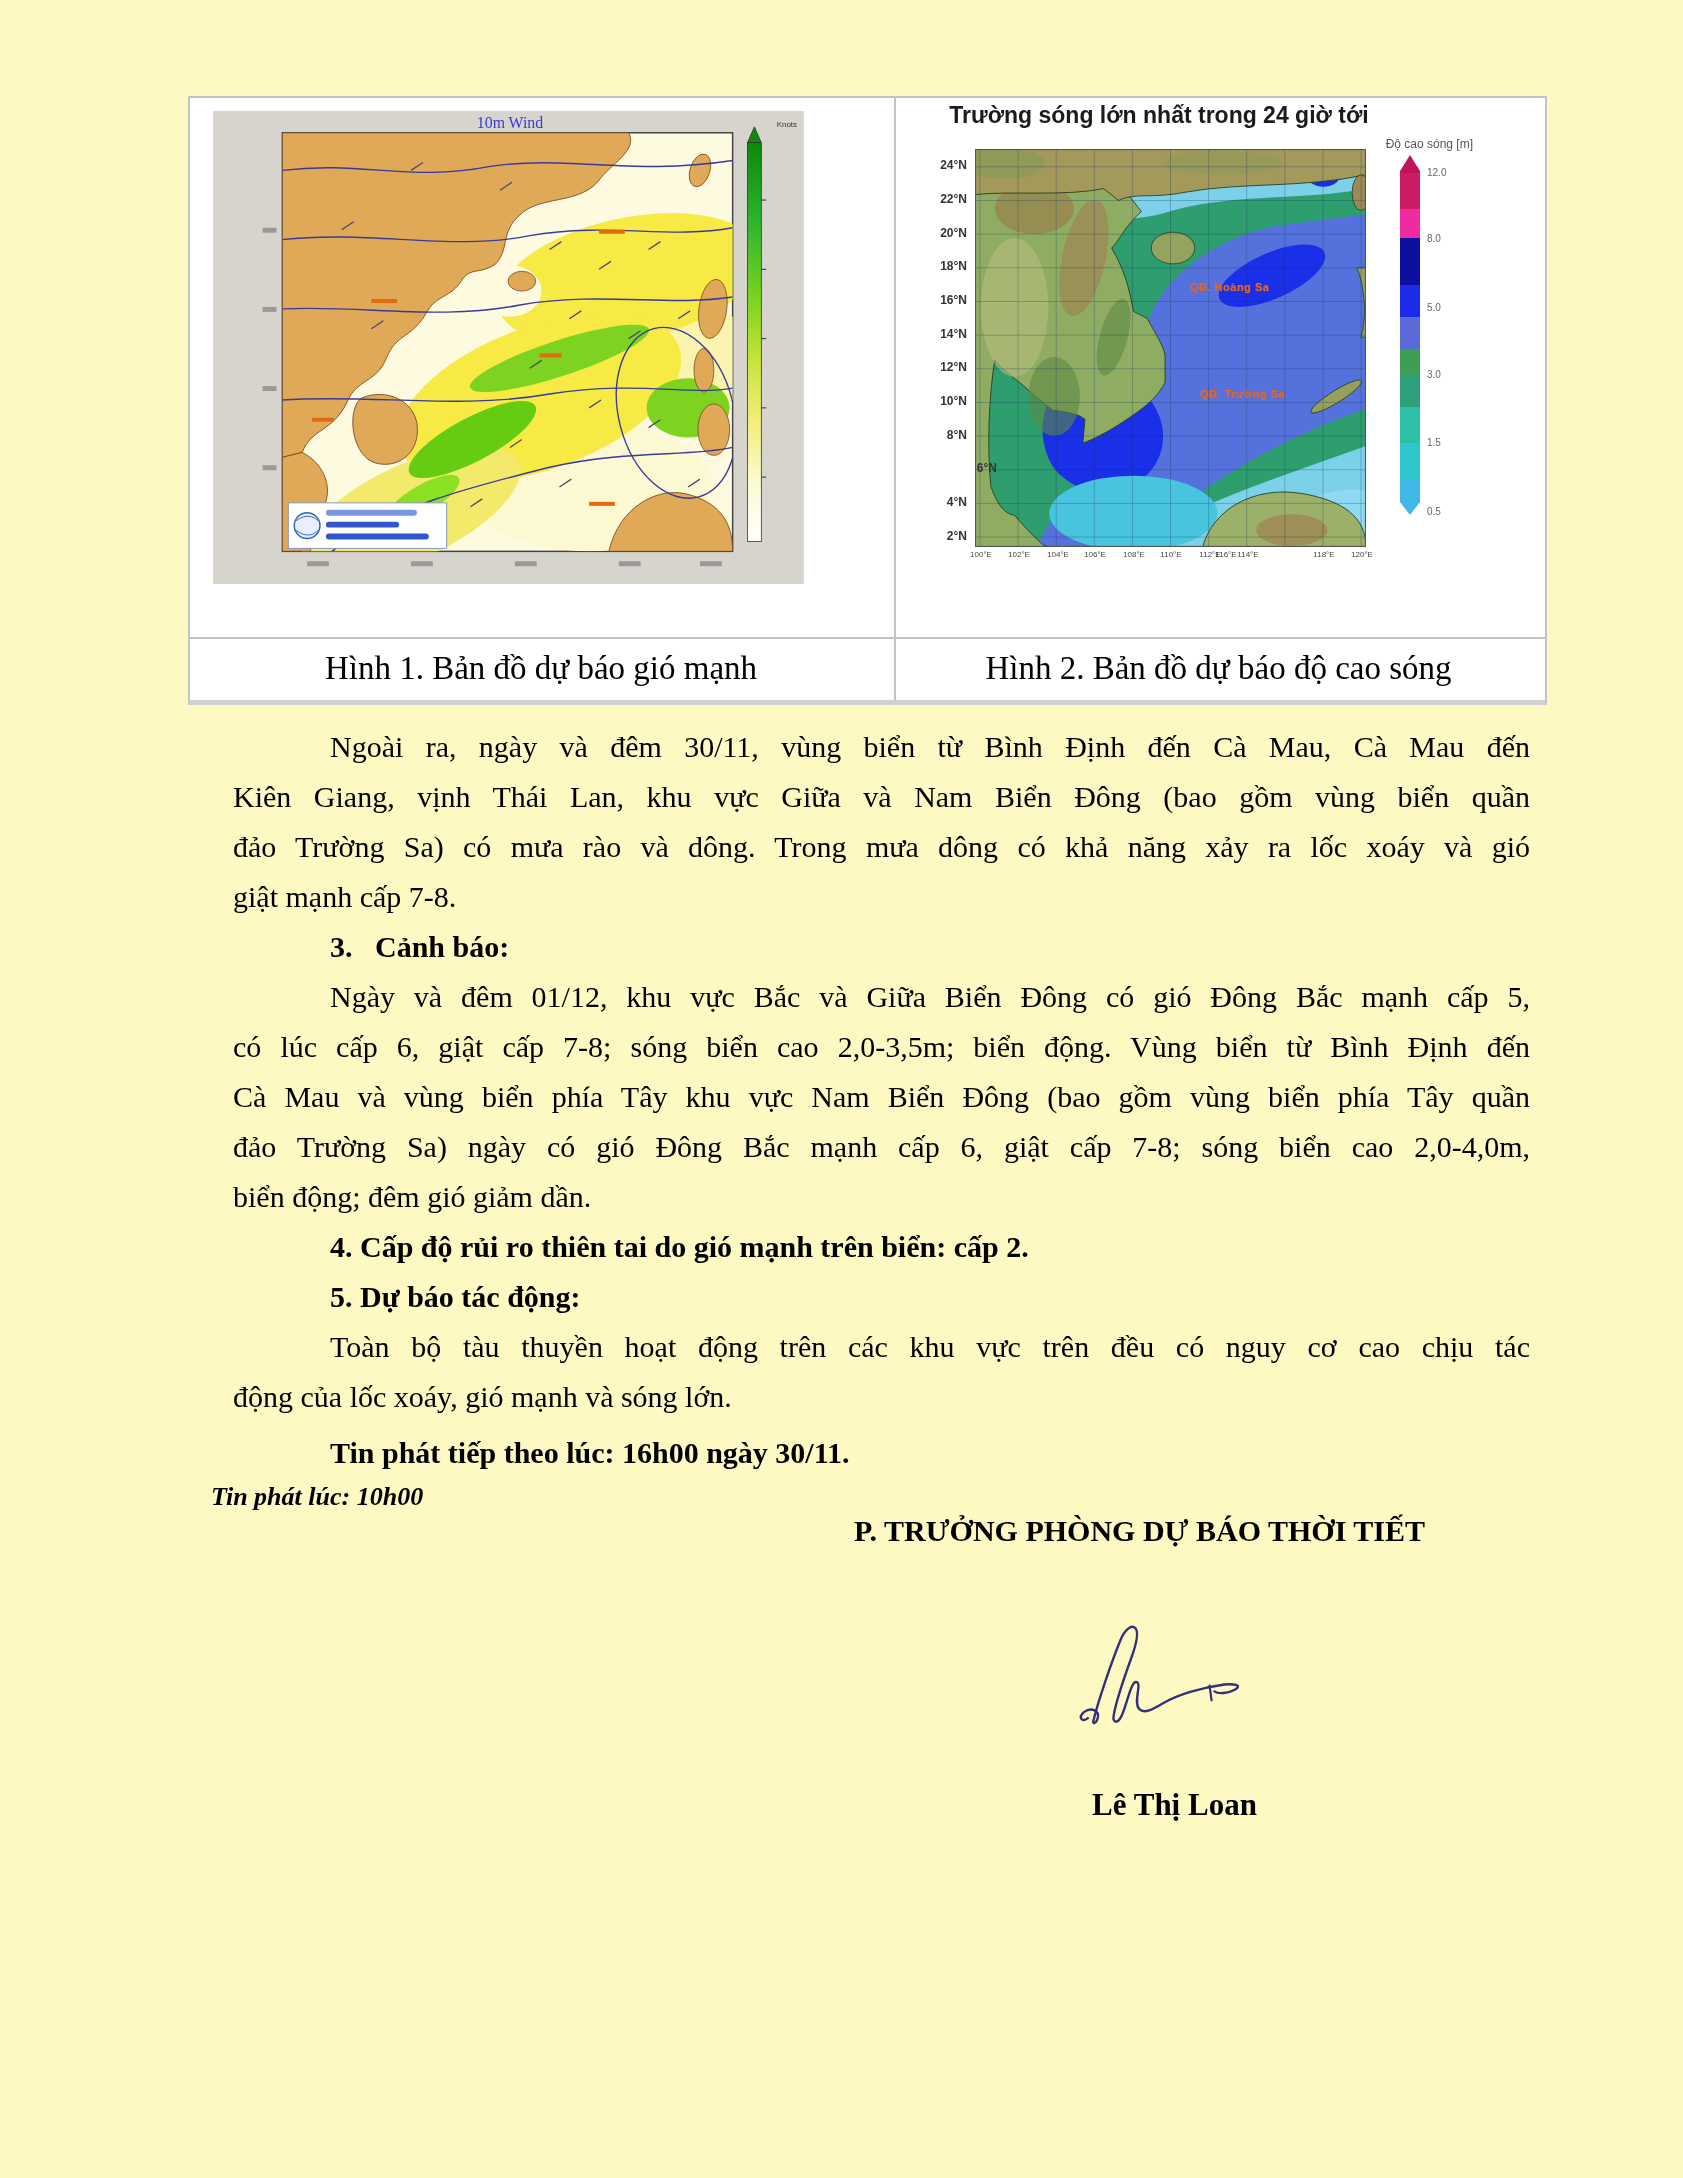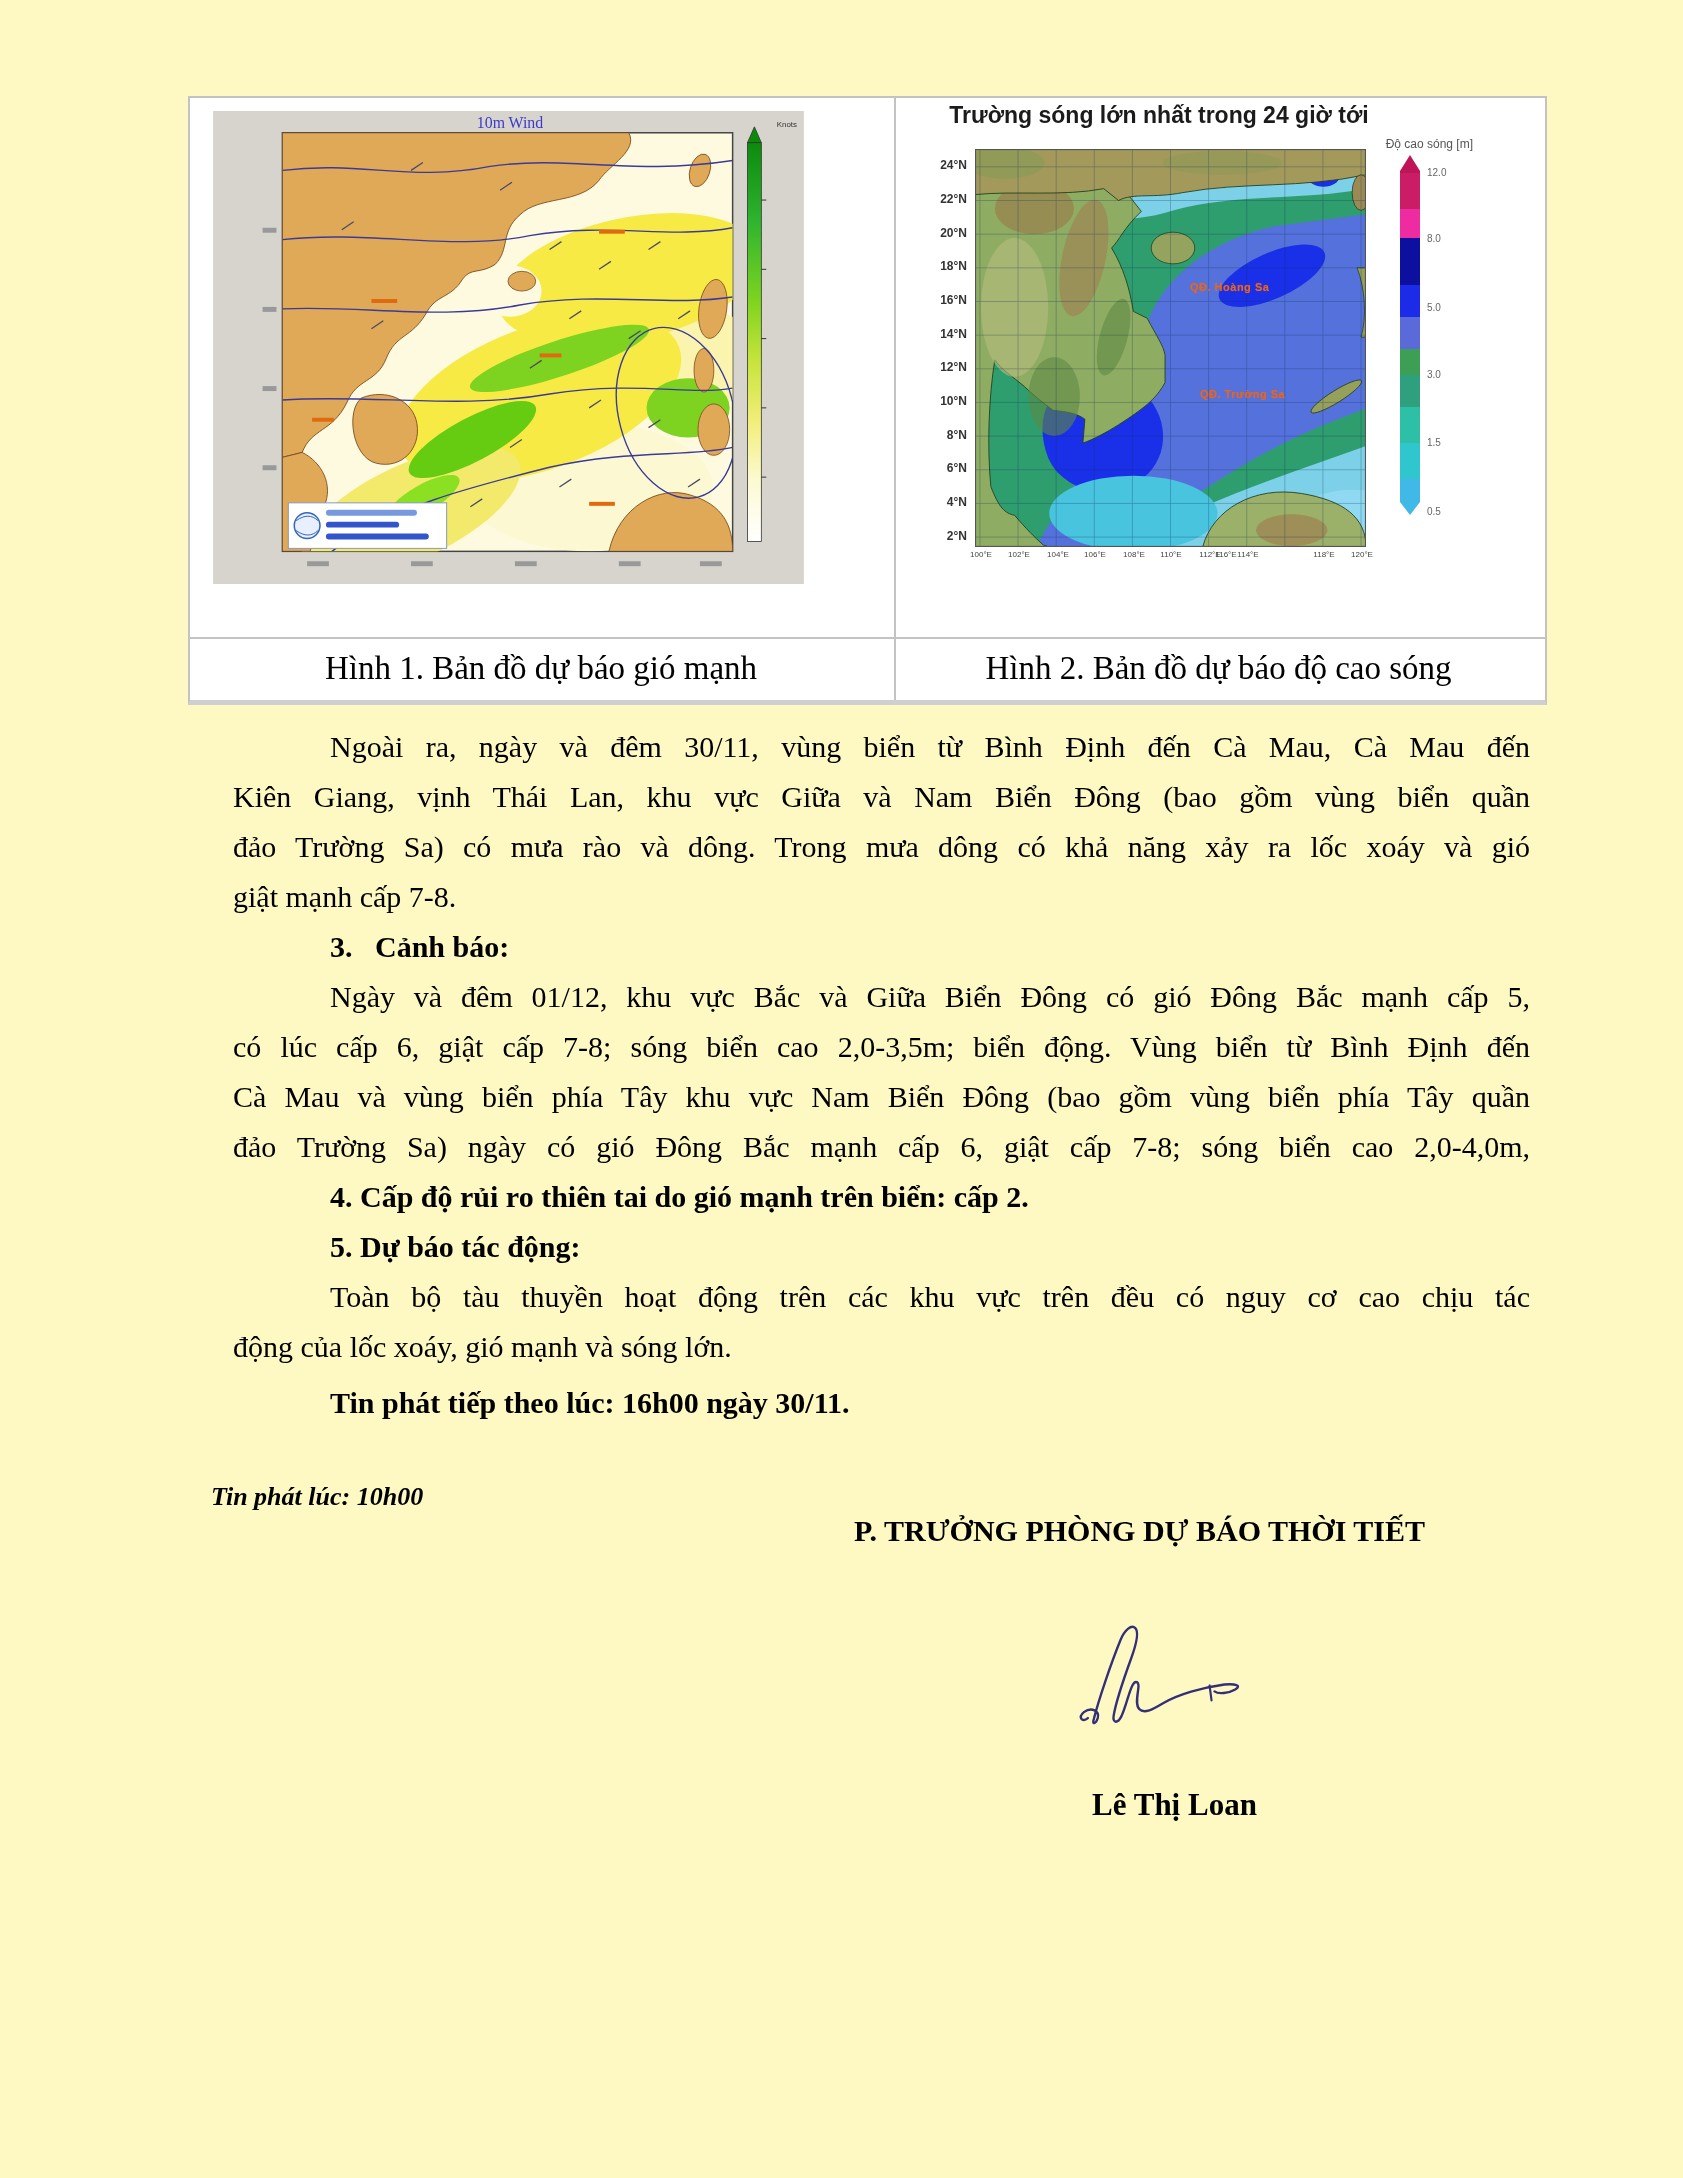--- a/index.html
+++ b/index.html
@@ -251,21 +251,21 @@
 
   <div class="abs lat" style="top:158px;">24°N</div>
   <div class="abs lat" style="top:192px;">22°N</div>
   <div class="abs lat" style="top:226px;">20°N</div>
   <div class="abs lat" style="top:259px;">18°N</div>
   <div class="abs lat" style="top:293px;">16°N</div>
   <div class="abs lat" style="top:327px;">14°N</div>
   <div class="abs lat" style="top:360px;">12°N</div>
   <div class="abs lat" style="top:394px;">10°N</div>
   <div class="abs lat" style="top:428px;">8°N</div>
-  <div class="abs lat" style="top:461px;">6°N</div>
+  <div class="abs lat" style="top:461px;margin-left:30px;">6°N</div>
   <div class="abs lat" style="top:495px;">4°N</div>
   <div class="abs lat" style="top:529px;">2°N</div>
 
   <div class="abs lon" style="left:963px;">100°E</div>
   <div class="abs lon" style="left:1001px;">102°E</div>
   <div class="abs lon" style="left:1040px;">104°E</div>
   <div class="abs lon" style="left:1077px;">106°E</div>
   <div class="abs lon" style="left:1116px;">108°E</div>
   <div class="abs lon" style="left:1153px;">110°E</div>
   <div class="abs lon" style="left:1192px;">112°E</div>
@@ -294,20 +294,21 @@
       <div class="jline">Kiên Giang, vịnh Thái Lan, khu vực Giữa và Nam Biển Đông (bao gồm vùng biển quần</div>
       <div class="jline">đảo Trường Sa) có mưa rào và dông. Trong mưa dông có khả năng xảy ra lốc xoáy và gió</div>
       <div class="jlast">giật mạnh cấp 7-8.</div>
     </div>
     <div class="bhead">3.   Cảnh báo:</div>
     <div>
       <div class="jline indent">Ngày và đêm 01/12, khu vực Bắc và Giữa Biển Đông có gió Đông Bắc mạnh cấp 5,</div>
       <div class="jline">có lúc cấp 6, giật cấp 7-8; sóng biển cao 2,0-3,5m; biển động. Vùng biển từ Bình Định đến</div>
       <div class="jline">Cà Mau và vùng biển phía Tây khu vực Nam Biển Đông (bao gồm vùng biển phía Tây quần</div>
       <div class="jline">đảo Trường Sa) ngày có gió Đông Bắc mạnh cấp 6, giật cấp 7-8; sóng biển cao 2,0-4,0m,</div>
+      <div class="jlast">biển động; đêm gió giảm dần.</div>
     </div>
     <div class="bhead">4. Cấp độ rủi ro thiên tai do gió mạnh trên biển: cấp 2.</div>
     <div class="bhead">5. Dự báo tác động:</div>
     <div>
       <div class="jline indent">Toàn bộ tàu thuyền hoạt động trên các khu vực trên đều có nguy cơ cao chịu tác</div>
       <div class="jlast">động của lốc xoáy, gió mạnh và sóng lớn.</div>
     </div>
     <div class="bhead" style="margin-top:6px;">Tin phát tiếp theo lúc: 16h00 ngày 30/11.</div>
   </div>
 

